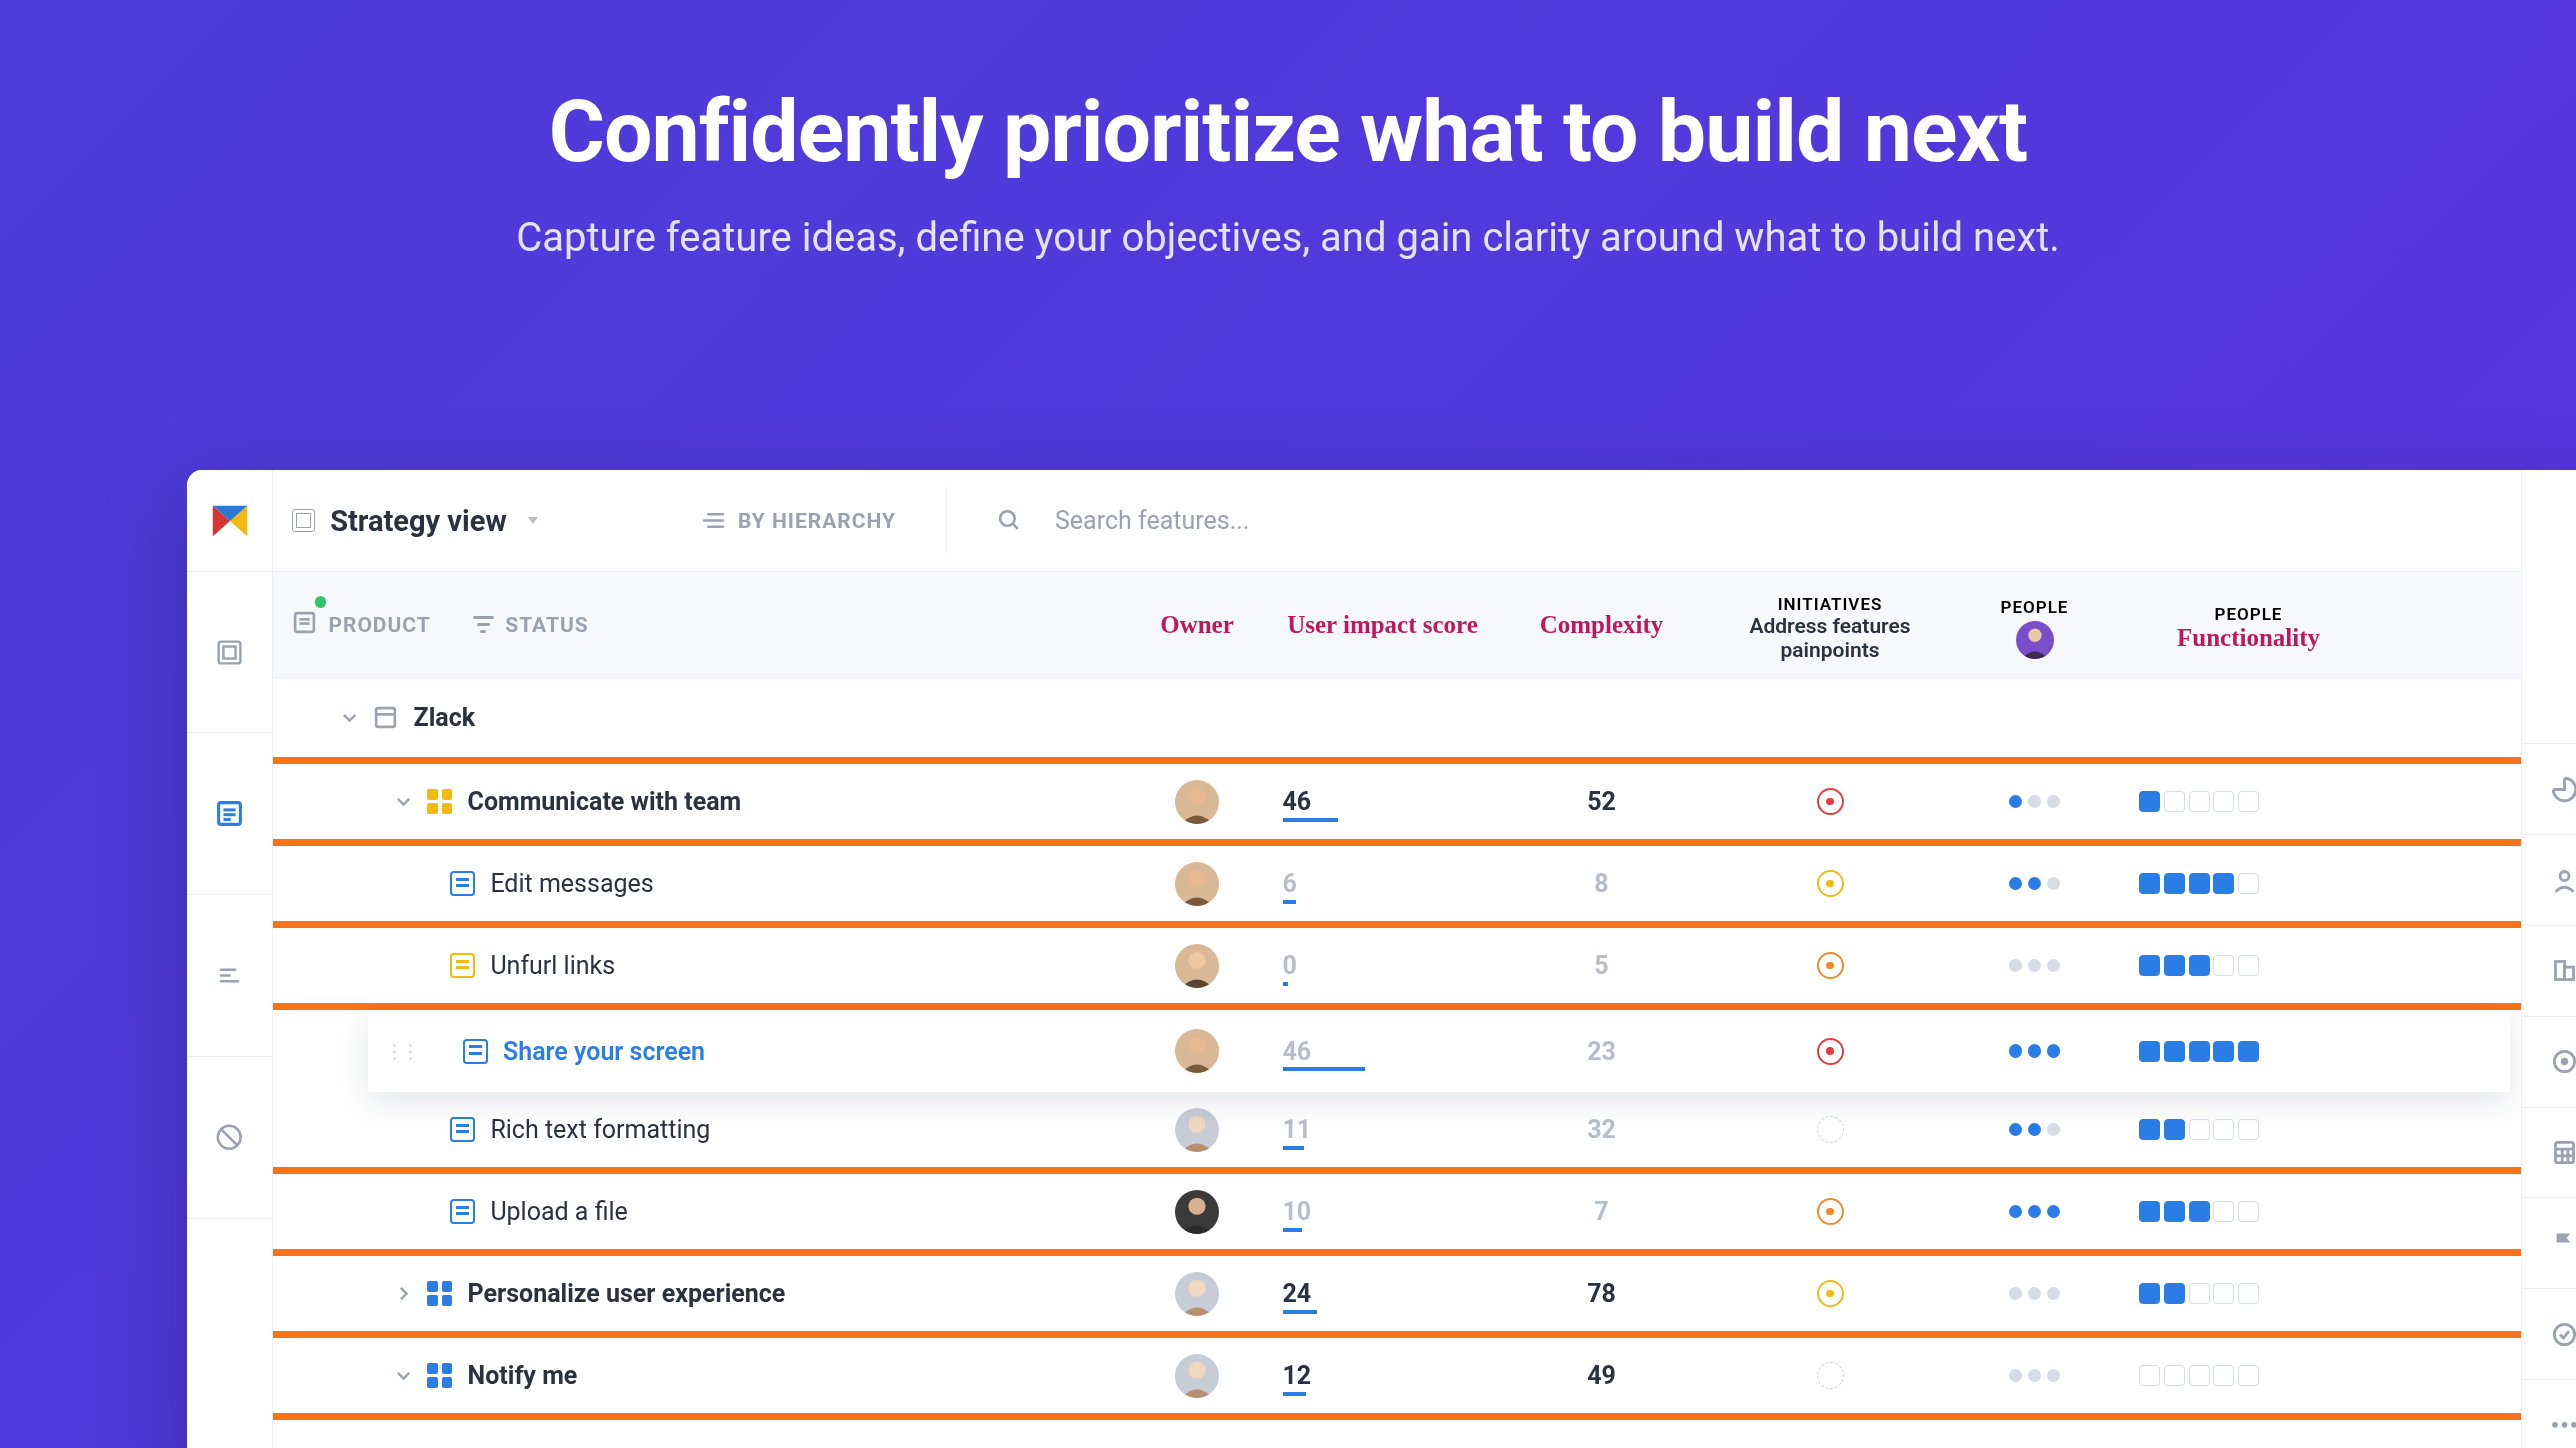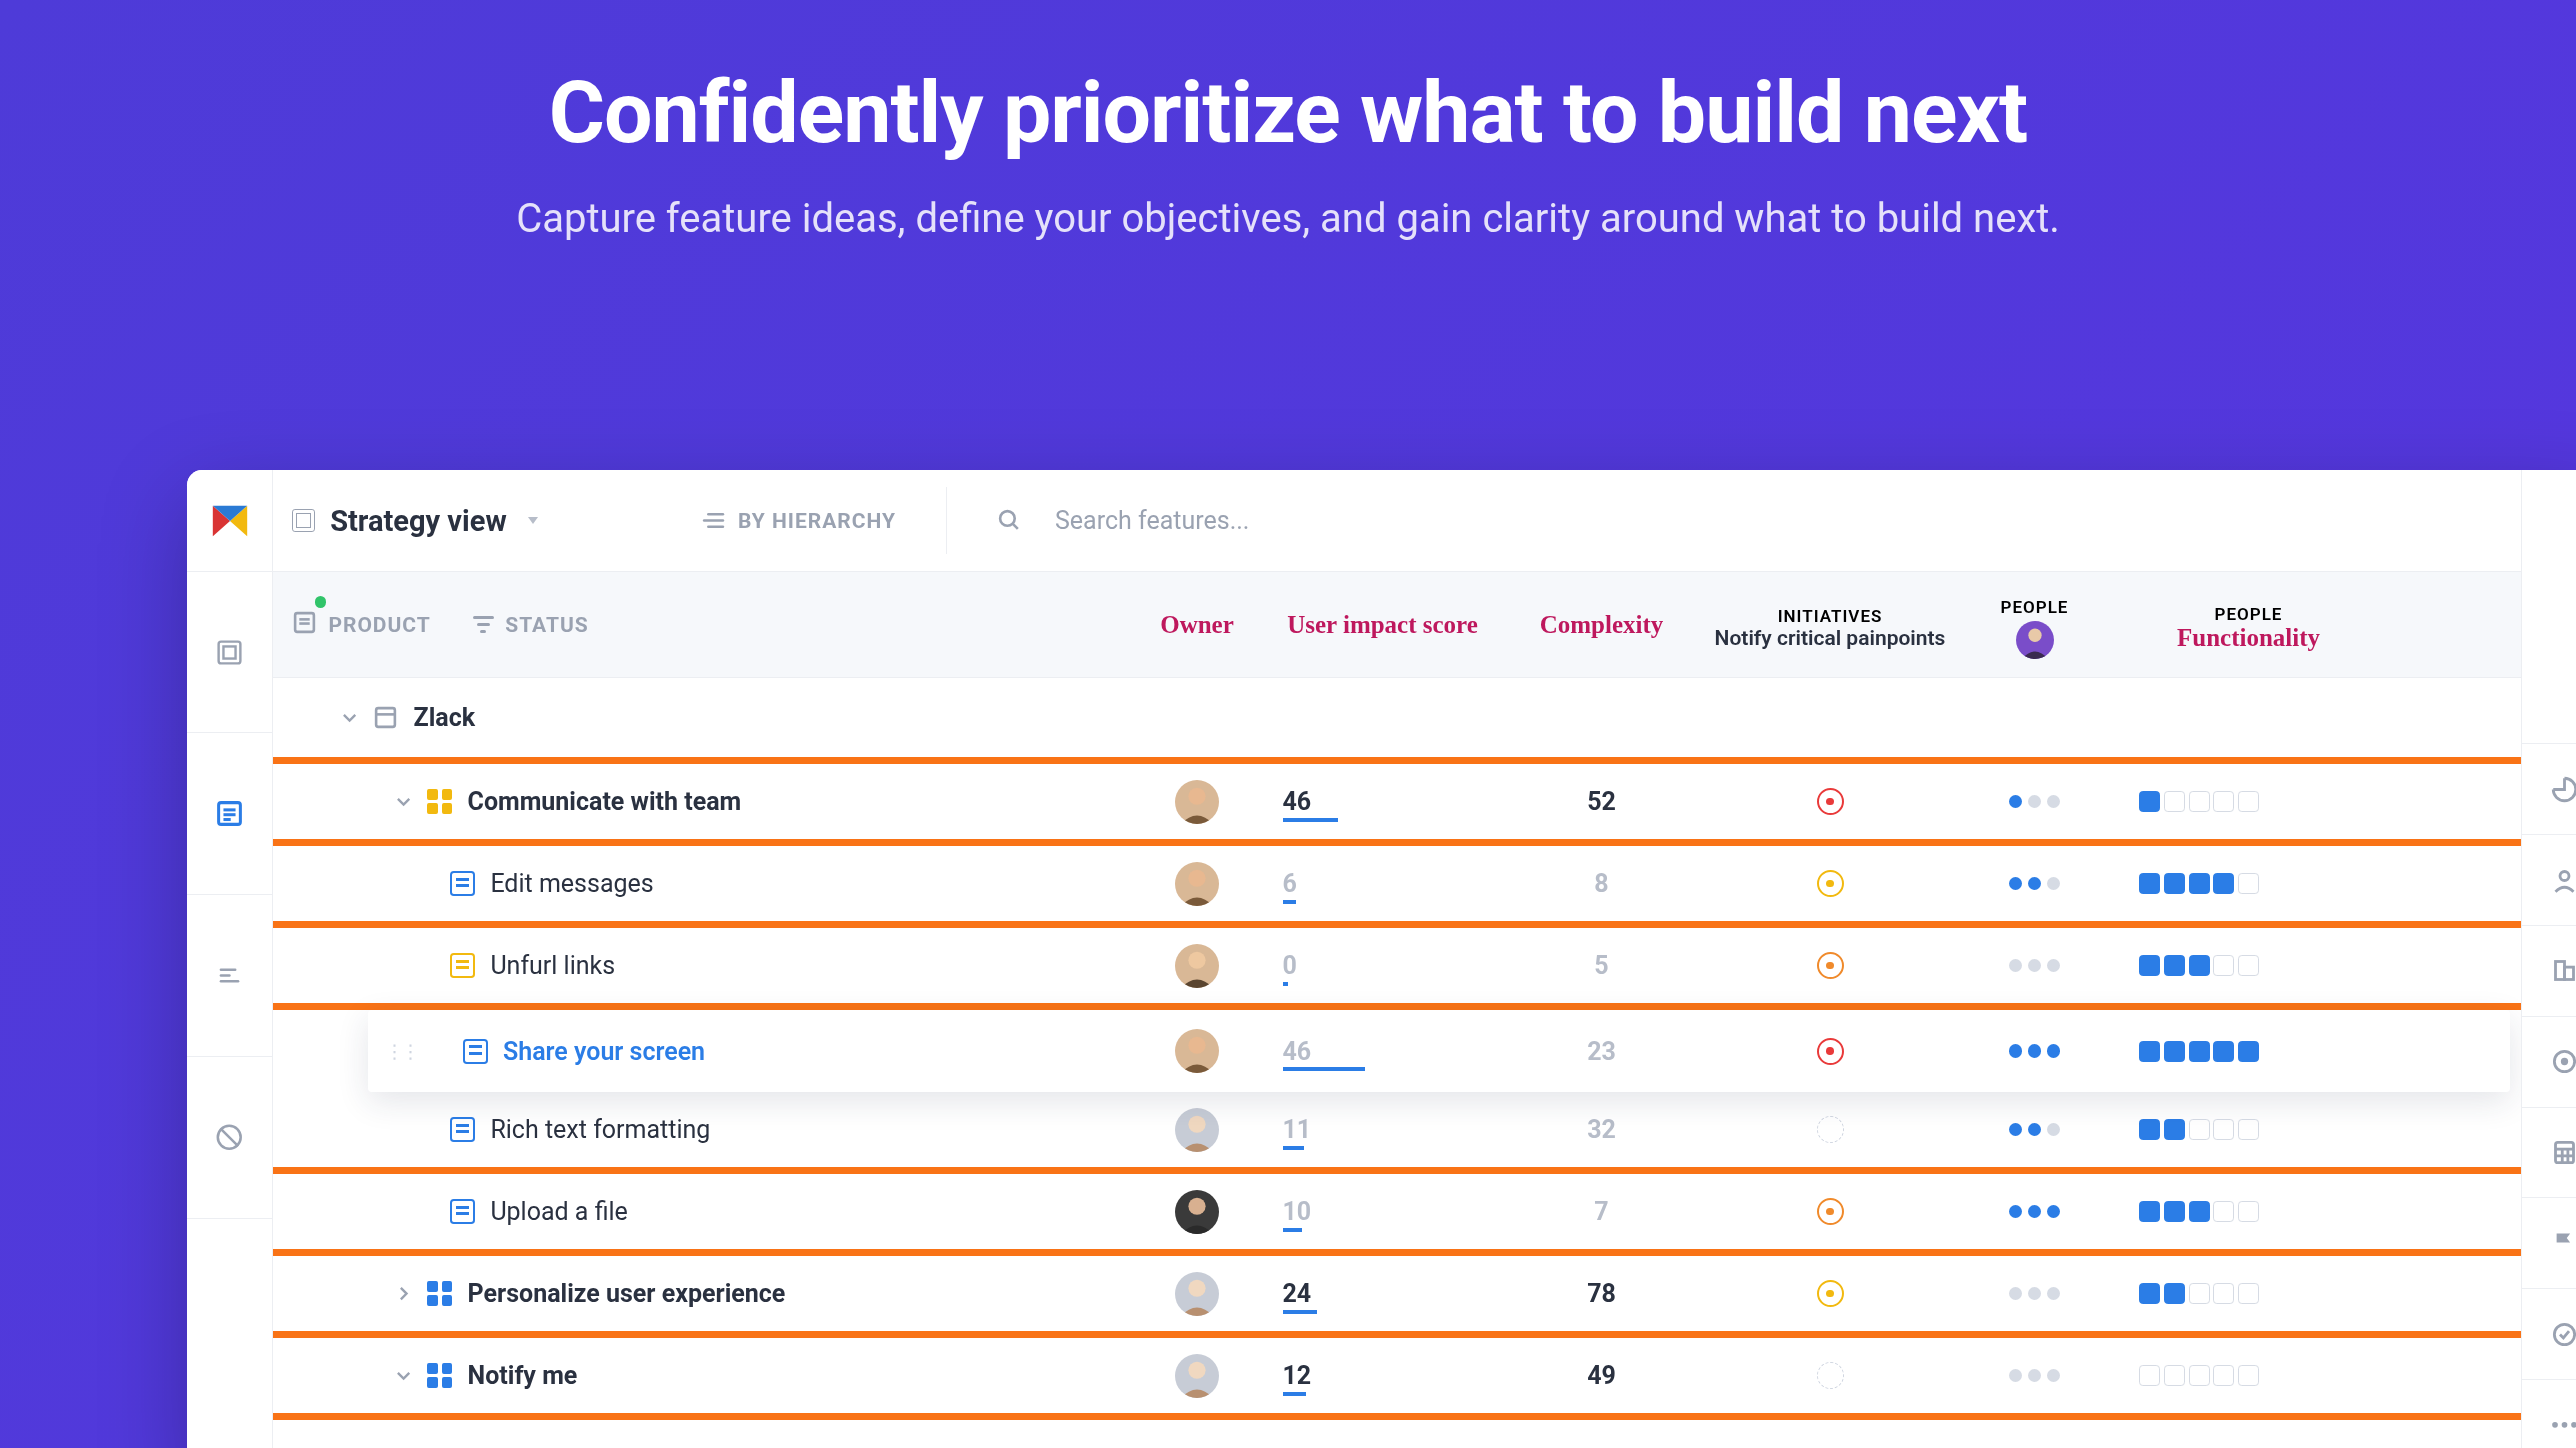--- a/index.html
+++ b/index.html
@@ -10,21 +10,21 @@
     background: linear-gradient(135deg, #4e3bd8 0%, #5636df 100%);
     overflow: hidden;
   }
   .page {
     width: 2576px;
     height: 1448px;
     position: relative;
   }
   .hero {
     text-align: center;
-    padding-top: 62px;
+    padding-top: 81px;
     color: #fff;
   }
   .hero h1 {
     font-size: 86px;
     font-weight: 700;
     letter-spacing: -1px;
   }
   .hero p {
     margin-top: 32px;
     font-size: 40px;
@@ -340,21 +340,21 @@
             <span class="col-main-label">Owner</span>
           </div>
         <div class="col col-impact">
             <span class="col-main-label" style="text-align:center;line-height:1.2">User impact score</span>
           </div>
         <div class="col col-complex">
             <span class="col-main-label">Complexity</span>
           </div>
         <div class="col col-init">
           <span class="col-group-label">INITIATIVES</span>
-          <span class="col-sub-label" style="text-align:center;line-height:1.15">Notify critical painpoints</span>
+          <span class="col-sub-label" style="text-align:center;line-height:1.15">Address features painpoints</span>
         </div>
         <div class="col col-people">
           <span class="col-group-label">PEOPLE</span>
           <div class="avatar purple" style="width:38px;height:38px;margin-top:3.8px">
             <svg viewBox="0 0 40 40">
                 <circle cx="20" cy="15" r="7" fill="#e8c9a8"></circle>
                 <path d="M6 40 Q20 24 34 40" fill="#3a2a50"></path>
               </svg>
           </div>
         </div>

